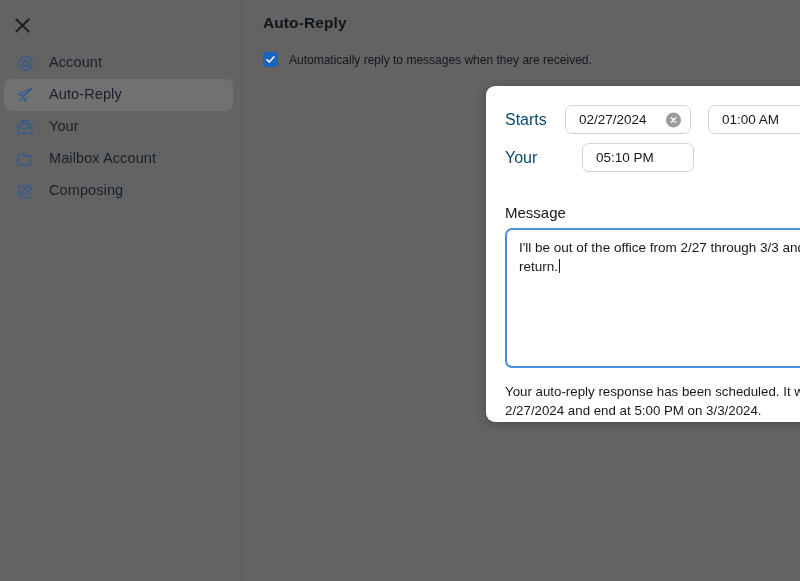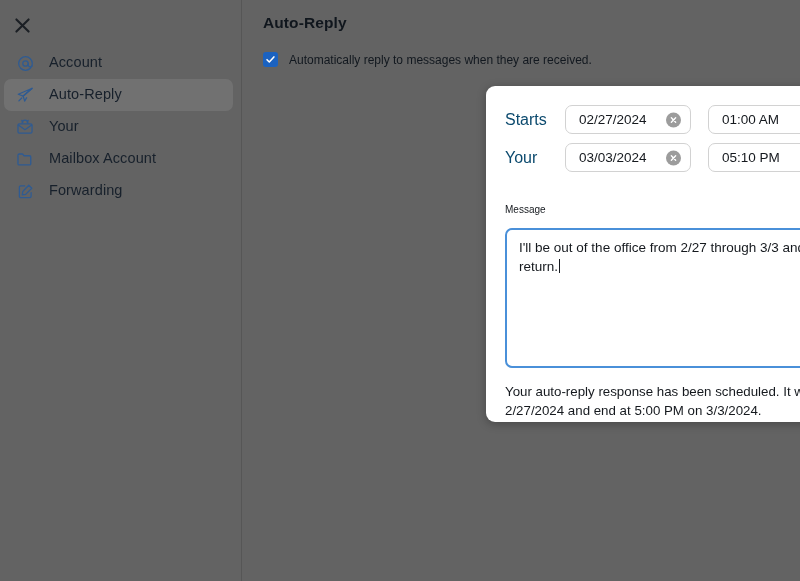--- a/index.html
+++ b/index.html
@@ -198,21 +198,21 @@
     padding-left: 13px;
     font-size: 13.5px;
     color: #15191e;
     cursor: text;
   }
 
   .message-label {
     position: absolute;
     left: 19px;
     top: 119px;
-    font-size: 10px;
+    font-size: 15px;
     color: #15191e;
     line-height: 1;
   }
   .textarea {
     position: absolute;
     left: 19px;
     top: 142px;
     width: 511px;
     height: 140px;
     box-sizing: border-box;
@@ -308,21 +308,21 @@
 
 
 
       <div class="nav-item">
         <span class="nav-icon">
           <svg width="17" height="17" viewBox="0 0 20 20" fill="none" stroke="#2f5b92" stroke-width="1.5" stroke-linecap="round" stroke-linejoin="round">
             <path d="M16.6 11.2 v4.4 a1.6 1.6 0 0 1-1.6 1.6 H4.4 a1.6 1.6 0 0 1-1.6-1.6 V5 a1.6 1.6 0 0 1 1.6-1.6 h4.6"></path>
             <path d="M13.8 2.6 L17.4 6.2 L10.2 13.4 L6.2 14 L6.8 10 Z"></path>
           </svg>
         </span>
-        <span class="nav-label">Forwarding</span>
+        <span class="nav-label">Composing</span>
       </div>
 
     </div>
   </div>
 
   <div class="main">
 
     <div class="page-title">Auto-Reply</div>
 
     <div class="auto-row">
@@ -350,30 +350,20 @@
             </span>
           </span>
         </span>
         <span class="time-input">
           <span>01:00 AM</span>
         </span>
       </div>
 
       <div class="field-row row-ends">
         <span class="field-label">Your</span>
-        <span class="date-input">
-          <span>03/03/2024</span>
-          <span class="clear-btn">
-            <span>
-              <svg width="9" height="9" viewBox="0 0 10 10">
-                <path d="M2.6 2.6 L7.4 7.4 M7.4 2.6 L2.6 7.4" stroke="#ffffff" stroke-width="1.5" stroke-linecap="round" fill="none"></path>
-              </svg>
-            </span>
-          </span>
-        </span>
         <span class="time-input">
           <span>05:10 PM</span>
         </span>
       </div>
 
       <div class="message-label">Message</div>
 
       <div class="textarea"><span>I'll be out of the office from 2/27 through 3/3 and will reply to emails when I return.</span><span class="caret"></span></div>
 
       <div class="status">Your auto-reply response has been scheduled. It will be activated at 8:00 AM on 2/27/2024 and end at 5:00 PM on 3/3/2024.</div>

